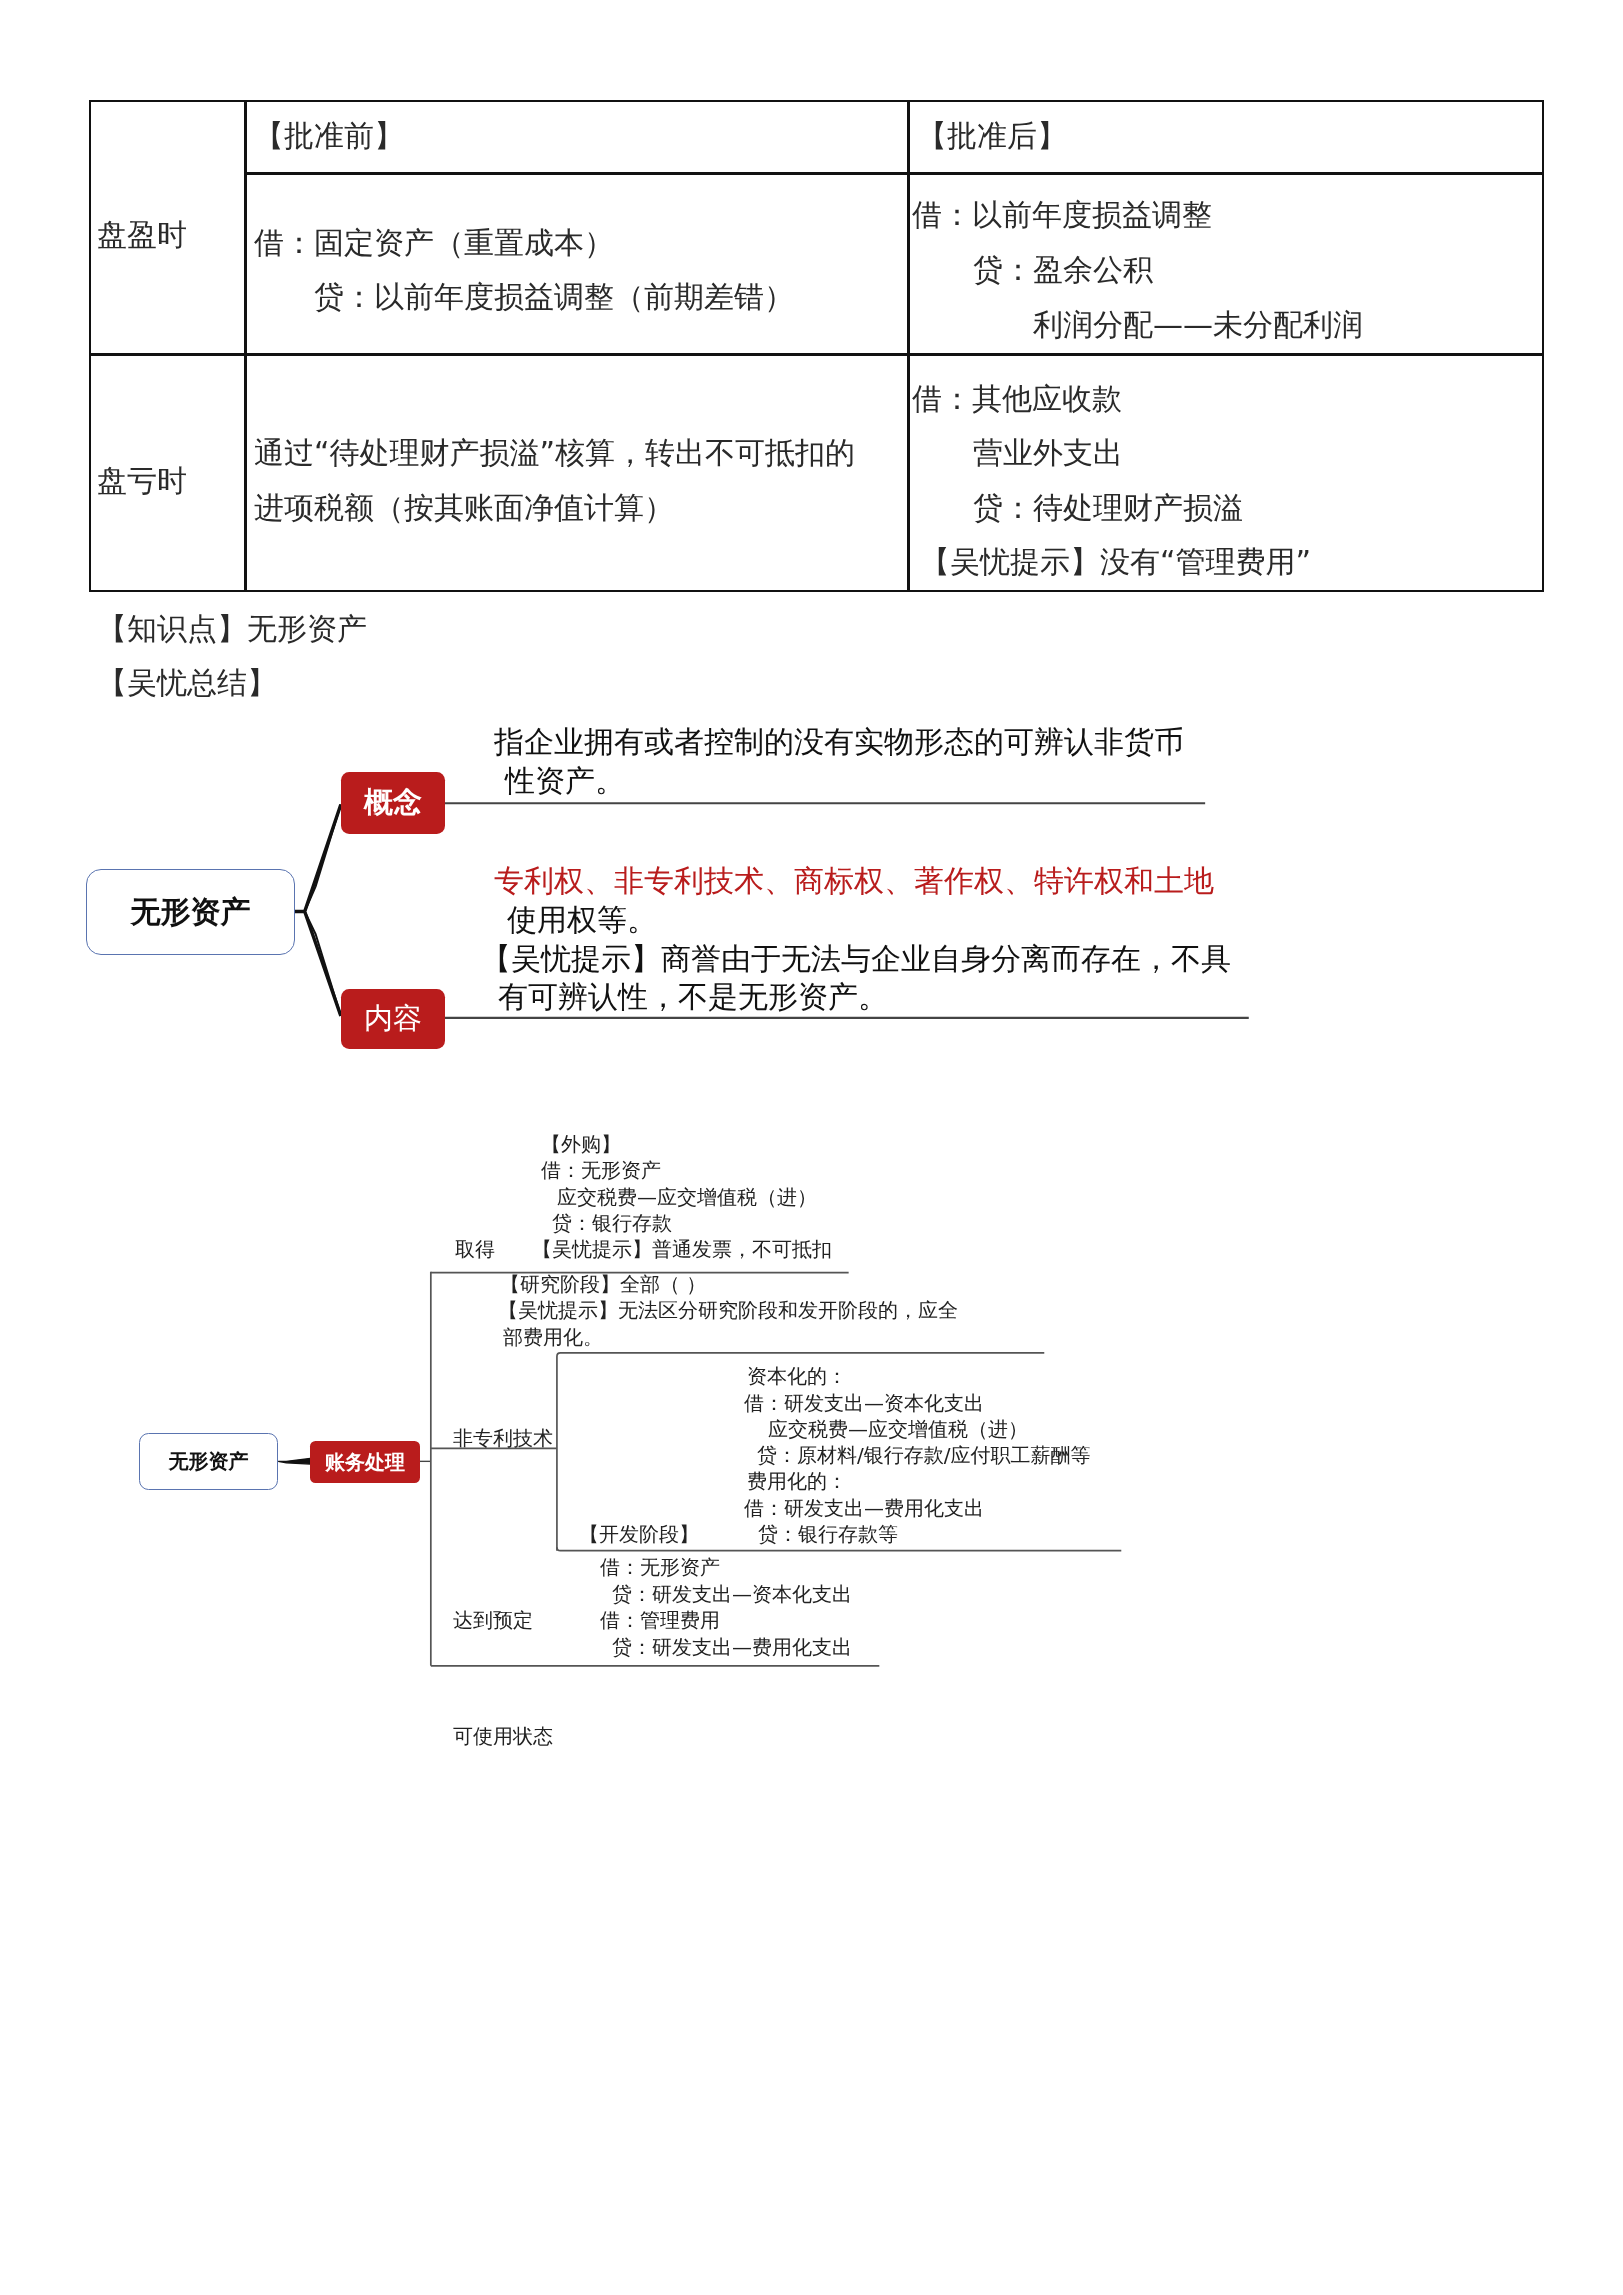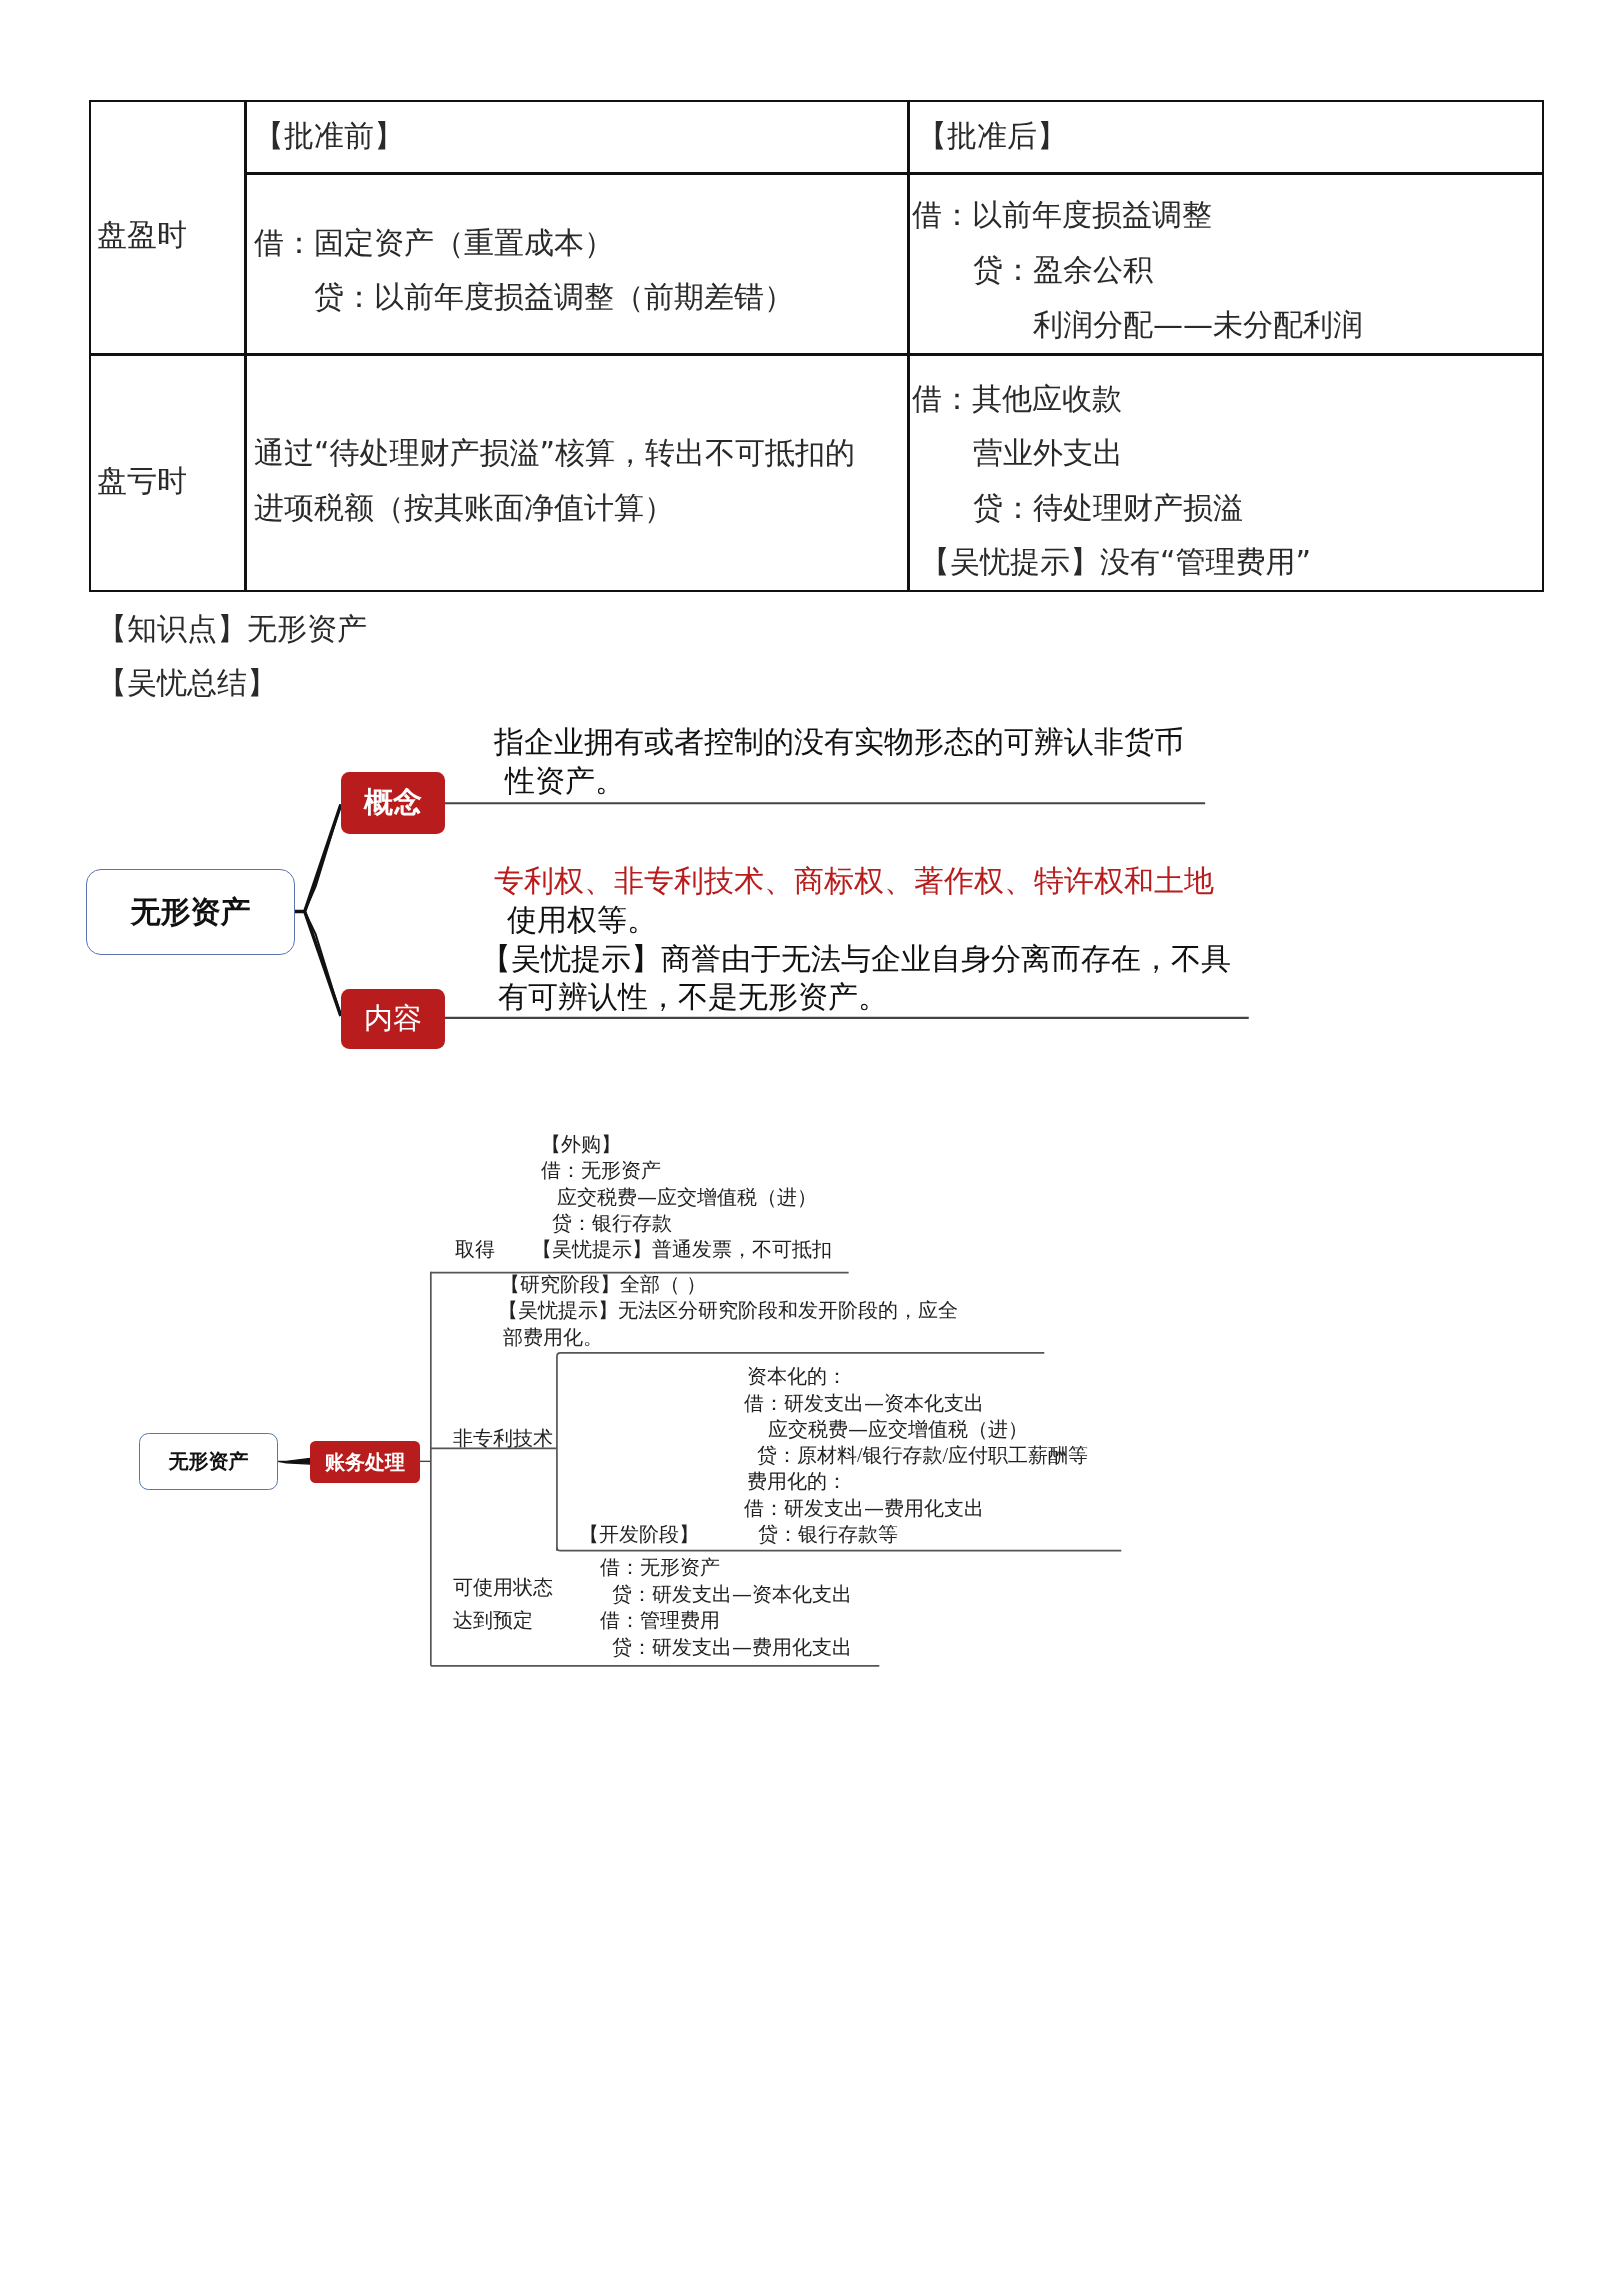--- a/index.html
+++ b/index.html
@@ -102,26 +102,26 @@
   <div class="abs t30" style="left:532px;top:1239px;">【吴忧提示】普通发票，不可抵扣</div>
 
   <div class="abs t30" style="left:500px;top:1274px;">【研究阶段】全部（          ）</div>
   <div class="abs t30" style="left:498px;top:1300px;">【吴忧提示】无法区分研究阶段和发开阶段的，应全</div>
   <div class="abs t30" style="left:503px;top:1327px;">部费用化。</div>
   <div class="abs t30" style="left:453px;top:1428px;">非专利技术</div>
 
   <div class="abs t30" style="left:747px;top:1366px;">资本化的：</div>
   <div class="abs t30" style="left:744px;top:1393px;">借：研发支出—资本化支出</div>
   <div class="abs t30" style="left:768px;top:1419px;">应交税费—应交增值税（进）</div>
-  <div class="abs t30" style="left:757px;top:1445px;font-family:Liberation Serif, serif;">贷：原材料/银行存款/应付职工薪酬等</div>
+  <div class="abs t30" style="left:757px;top:1445px;">贷：原材料/银行存款/应付职工薪酬等</div>
   <div class="abs t30" style="left:747px;top:1471px;">费用化的：</div>
   <div class="abs t30" style="left:744px;top:1498px;">借：研发支出—费用化支出</div>
   <div class="abs t30" style="left:579px;top:1524px;">【开发阶段】</div>
   <div class="abs t30" style="left:758px;top:1524px;">贷：银行存款等</div>
 
   <div class="abs t30" style="left:600px;top:1557px;">借：无形资产</div>
   <div class="abs t30" style="left:612px;top:1584px;">贷：研发支出—资本化支出</div>
   <div class="abs t30" style="left:453px;top:1610px;">达到预定</div>
   <div class="abs t30" style="left:600px;top:1610px;">借：管理费用</div>
-  <div class="abs t30" style="left:453px;top:1577px;">可使用状态</div>
+  <div class="abs t30" style="left:453px;top:1726px;">可使用状态</div>
   <div class="abs t30" style="left:612px;top:1637px;">贷：研发支出—费用化支出</div>
 </div>
 
 
 </body></html>

